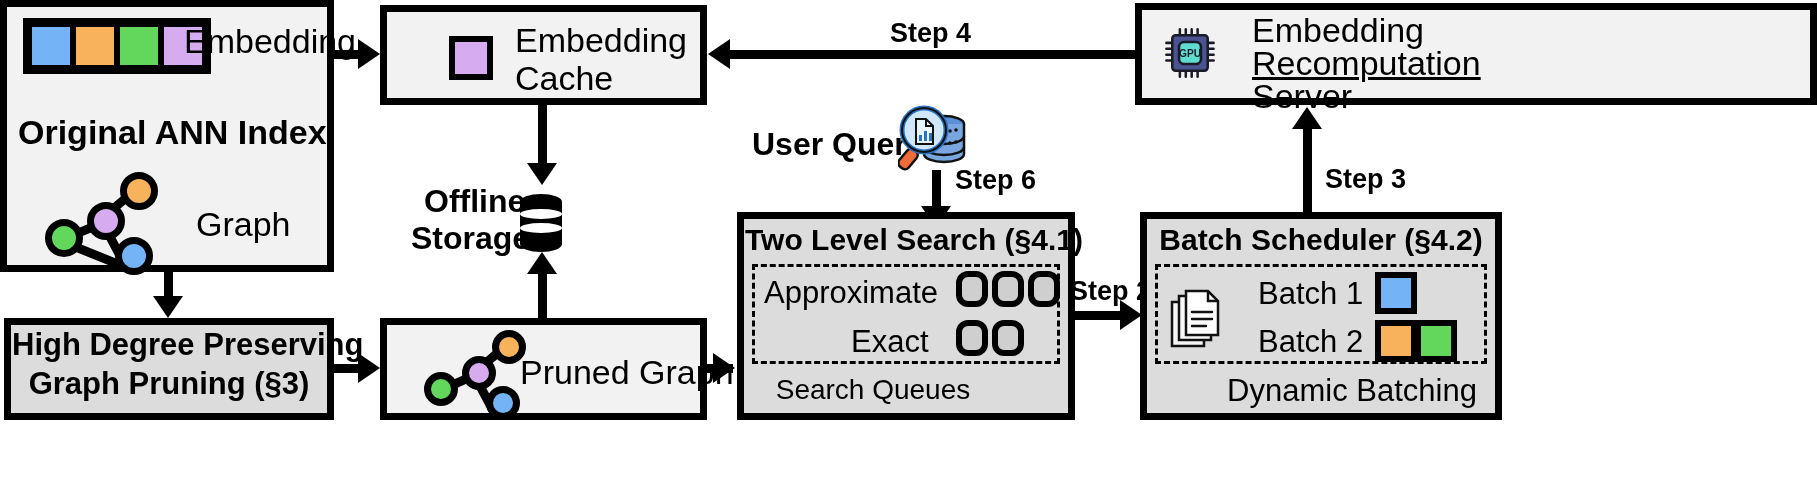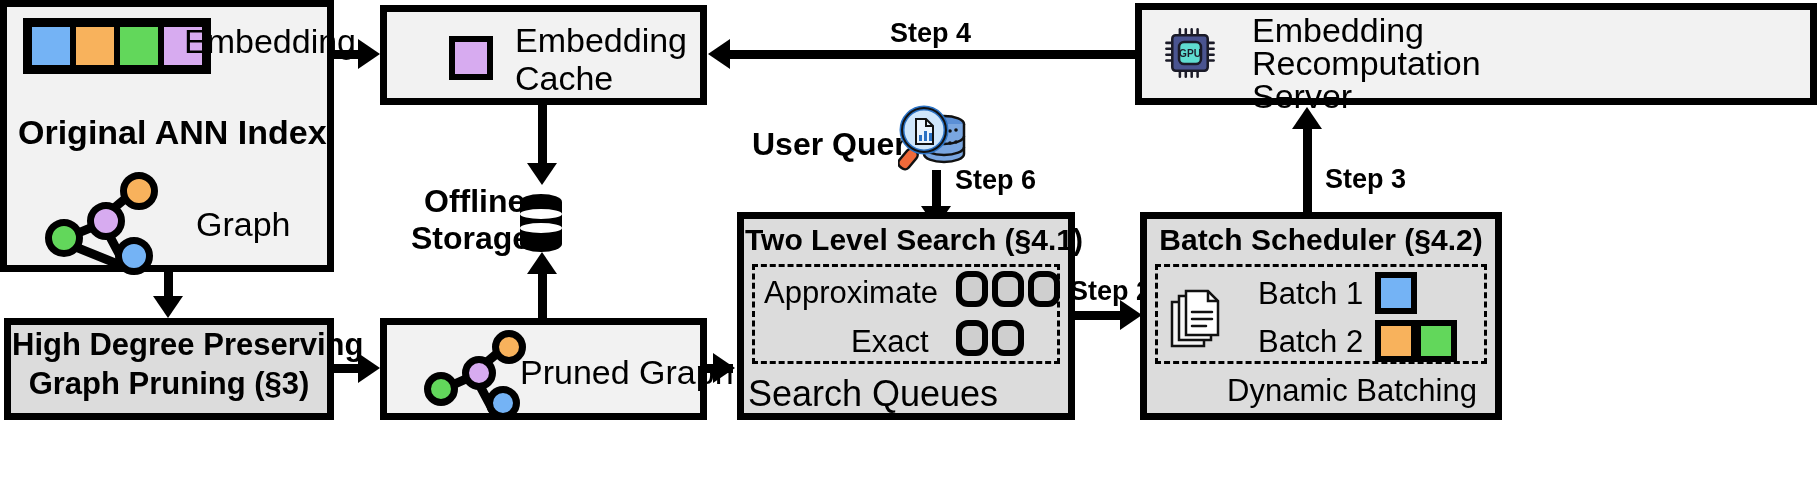--- a/index.html
+++ b/index.html
@@ -82,21 +82,21 @@
           <line x1="51" y1="27" x2="60" y2="27"></line>
         <line x1="51" y1="34" x2="60" y2="34"></line>
           <line x1="51" y1="41" x2="60" y2="41"></line>
       </g>
       <rect x="11" y="11" width="42" height="42" rx="4" fill="#4a5490" stroke="#1b1b28" stroke-width="3"></rect>
       <rect x="19" y="19" width="26" height="26" rx="6" fill="#5fdcd0" stroke="#1b1b28" stroke-width="3"></rect>
       <text x="32" y="37" font-family="Liberation Sans, sans-serif" font-size="12" font-weight="bold" fill="#1b1b28" text-anchor="middle">GPU</text>
     </svg>
   </div>
   <div class="lbl" style="left:1252px;top:10px;font-size:34px;">Embedding</div>
-  <div class="lbl" style="left:1252px;top:43px;font-size:34px;">Recomputation</div>
+  <div class="lbl" style="left:1252px;top:43px;font-size:34px;text-decoration:underline;">Recomputation</div>
   <div class="lbl" style="left:1252px;top:76px;font-size:34px;">Server</div>
 
   <div class="line" style="left:730px;top:50px;width:405px;height:9px;"></div>
   <div class="arrhead ar-left" style="left:708px;top:39px;"></div>
   <div class="lbl bold" style="left:890px;top:18px;font-size:27px;">Step 4</div>
 
   <div class="lbl bold ctr" style="left:424px;top:183px;font-size:32px;">Offline</div>
   <div class="lbl bold ctr" style="left:411px;top:220px;font-size:32px;">Storage</div>
   <div class="dbicon" style="left:518px;top:192px;width:46px;height:62px;">
     <svg viewBox="0 0 46 62" width="46" height="62">
@@ -179,21 +179,21 @@
 
   <div class="lbl" style="left:764px;top:275px;font-size:31px;">Approximate</div>
   <div class="rrect" style="left:956px;top:271px;width:32px;height:36px;"></div>
   <div class="rrect" style="left:992px;top:271px;width:32px;height:36px;"></div>
   <div class="rrect" style="left:1028px;top:271px;width:32px;height:36px;"></div>
 
   <div class="lbl" style="left:851px;top:324px;font-size:31px;">Exact</div>
   <div class="rrect" style="left:956px;top:320px;width:32px;height:36px;"></div>
   <div class="rrect" style="left:992px;top:320px;width:32px;height:36px;"></div>
 
-  <div class="lbl ctr" style="left:745px;top:373px;width:256px;font-size:36px;">Search Queues</div>
+  <div class="lbl ctr" style="left:745px;top:373px;width:256px;font-size:28px;">Search Queues</div>
 
   <div class="line" style="left:1075px;top:311px;width:50px;height:9px;"></div>
   <div class="arrhead ar-right" style="left:1120px;top:300px;"></div>
   <div class="lbl bold" style="left:1070px;top:276px;font-size:27px;">Step 2</div>
 
   <div class="box gray" style="left:1140px;top:212px;width:362px;height:208px;"></div>
   <div class="lbl bold ctr" style="left:1148px;top:222px;width:346px;font-size:30px;">Batch Scheduler (§4.2)</div>
   <div class="dashbox" style="left:1155px;top:264px;width:332px;height:100px;"></div>
 
   <div style="position:absolute;left:1168px;top:288px;width:54px;height:64px;">

